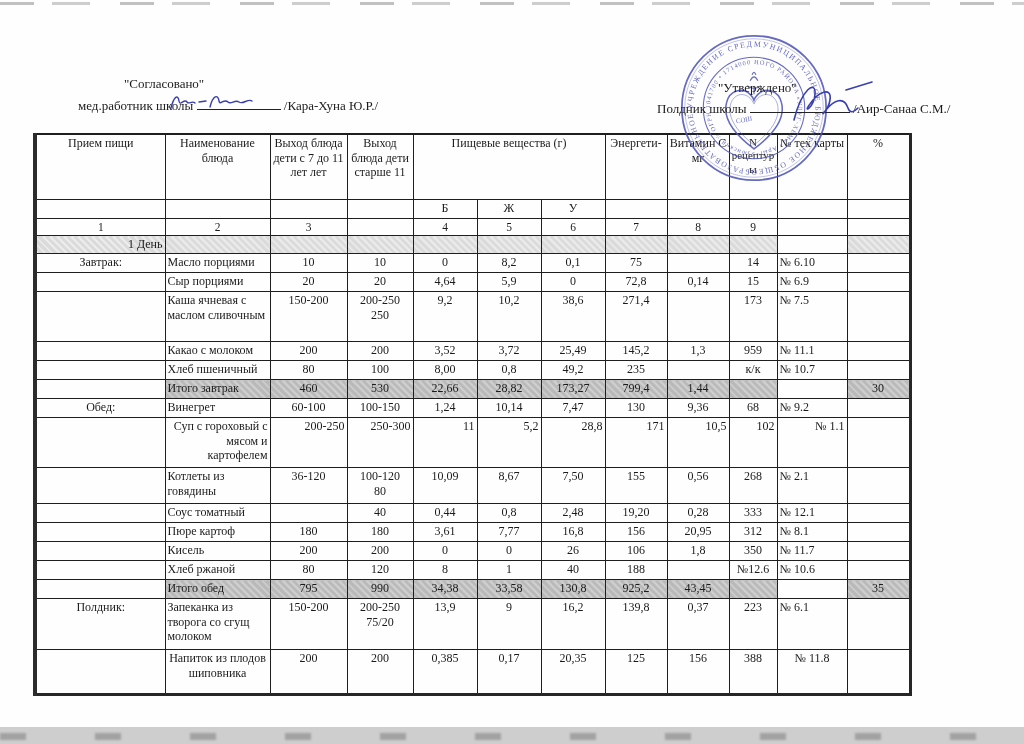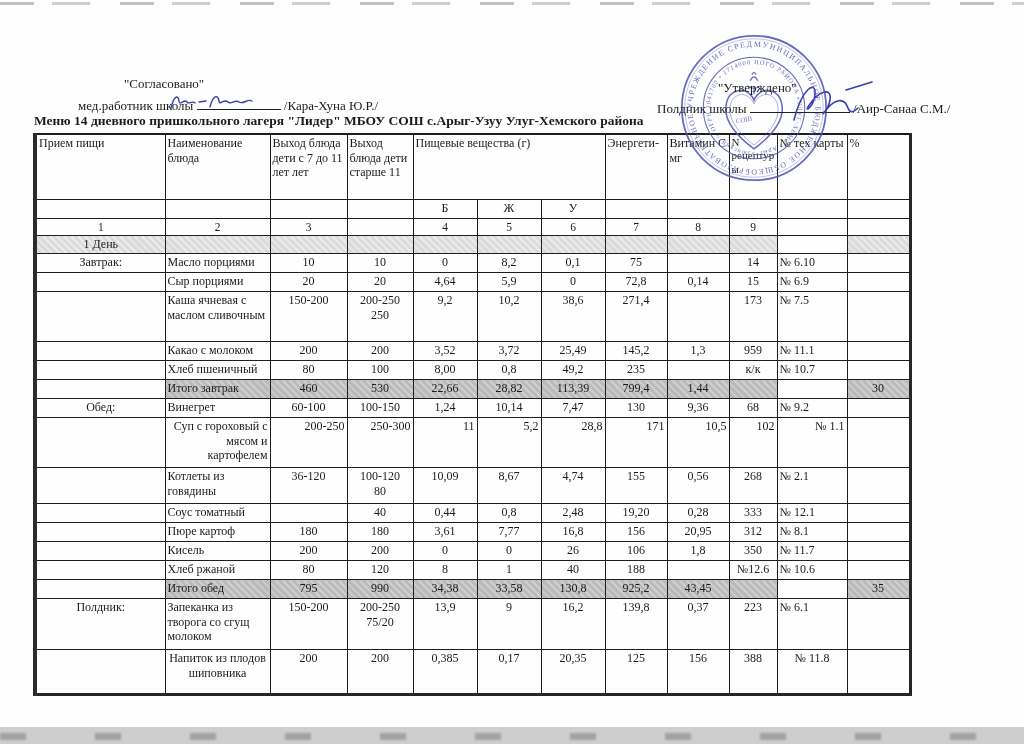--- a/index.html
+++ b/index.html
@@ -15,29 +15,29 @@
   
   .hdr-text{position:absolute;font-size:13px;white-space:nowrap;}
   .title{font-weight:bold;font-size:13.5px;}
   .sig-line{display:inline-block;border-bottom:1px solid #222;height:12px;vertical-align:baseline;}
   
   #menu-table{position:absolute;left:33px;top:133px;border-collapse:collapse;table-layout:fixed;
       width:875px;font-size:12px;line-height:1.22;}
   #menu-table td,#menu-table th{border:1px solid #1e1e1e;padding:1px 2px;vertical-align:top;
       font-weight:400;overflow:hidden;white-space:pre-line;}
   #menu-table{border-left:4px solid #2c2c2c;border-right:3px solid #262626;border-bottom:3px solid #262626;border-top:2px solid #1e1e1e;}
-  .hrow1 th{height:62px;text-align:left;margin-top:17px;}
+  .hrow1 th{height:62px;text-align:center;margin-top:17px;}
   .hrow2 td{height:16px;text-align:center;}
   .hrow3 td{height:13px;text-align:center;font-size:11.5px;}
   tbody td{height:16px;}
   .c0{text-align:center;}
   .c1{text-align:left;padding-left:3px;margin-top:38px;}
   .c2,.c3,.c4,.c5,.c6,.c7,.c8,.c9,.c11{text-align:center;}
   .c10{text-align:left;padding-left:4px;}
-  .row-day .c0{text-align:center;padding-left:30px;}
+  .row-day .c0{text-align:right;padding-left:30px;}
   .shade-day{background-color:#dadada;
      background-image:repeating-linear-gradient(45deg,rgba(255,255,255,.5) 0 2px,transparent 2px 5px);}
   .shade-total{background-color:#b9b9b9;
      background-image:repeating-linear-gradient(45deg,rgba(255,255,255,.35) 0 2px,transparent 2px 5px);}
   
   tbody tr:nth-child(1) td{height:15px;}
   tbody tr:nth-child(4) td{height:47px;}
   tbody tr:nth-child(9) td{height:47px;text-align:right;}
   tbody tr:nth-child(10) td{height:33px;}
   tbody tr:nth-child(16) td{height:48px;}
@@ -53,21 +53,20 @@
 <div id="scan">
 
   <div id="top-scan-line"></div>
 
   <div class="hdr-text" style="left:124px;top:76px;">"Согласовано"</div>
   <div class="hdr-text" style="left:78px;top:97px;">
     <span>мед.работник школы</span>
     <span class="sig-line" style="width:84px;"></span>
     <span>/Кара-Хуна Ю.Р./</span>
   </div>
-  <div class="hdr-text title" style="left:34px;top:113px;">Меню 14 дневного пришкольного лагеря "Лидер" МБОУ СОШ с.Арыг-Узуу Улуг-Хемского района</div>
 
   <div class="hdr-text over-stamp" style="left:718px;top:80px;position:absolute;">"Утверждено"</div>
   <div class="hdr-text over-stamp" style="left:657px;top:100px;position:absolute;">
     <span>Полдник школы</span>
     <span class="sig-line" style="width:100px;"></span>
     <span>/Аир-Санаа С.М./</span>
   </div>
 
   <svg id="stamp" viewBox="0 0 160 160">
     <defs>
@@ -243,21 +242,21 @@
           <td class="c10">№ 10.7</td>
           <td class="c11"></td>
         </tr>
         <tr class="row-total">
           <td class="c0"></td>
           <td class="c1 shade-total">Итого завтрак</td>
           <td class="c2 shade-total">460</td>
           <td class="c3 shade-total">530</td>
           <td class="c4 shade-total">22,66</td>
           <td class="c5 shade-total">28,82</td>
-          <td class="c6 shade-total">113,39</td>
+          <td class="c6 shade-total">173,27</td>
           <td class="c7 shade-total">799,4</td>
           <td class="c8 shade-total">1,44</td>
           <td class="c9 shade-total"></td>
           <td class="c10"></td>
           <td class="c11 shade-total">30</td>
         </tr>
         <tr class="row-normal">
           <td class="c0">Обед:</td>
           <td class="c1">Винегрет</td>
           <td class="c2">60-100</td>
@@ -286,21 +285,21 @@
           <td class="c11"></td>
         </tr>
         <tr class="row-normal">
           <td class="c0"></td>
           <td class="c1">Котлеты из говядины</td>
           <td class="c2">36-120</td>
           <td class="c3">100-120
 80</td>
           <td class="c4">10,09</td>
           <td class="c5">8,67</td>
-          <td class="c6">4,74</td>
+          <td class="c6">7,50</td>
           <td class="c7">155</td>
           <td class="c8">0,56</td>
           <td class="c9">268</td>
           <td class="c10">№ 2.1</td>
           <td class="c11"></td>
         </tr>
         <tr class="row-normal">
           <td class="c0"></td>
           <td class="c1">Соус томатный</td>
           <td class="c2"></td>

